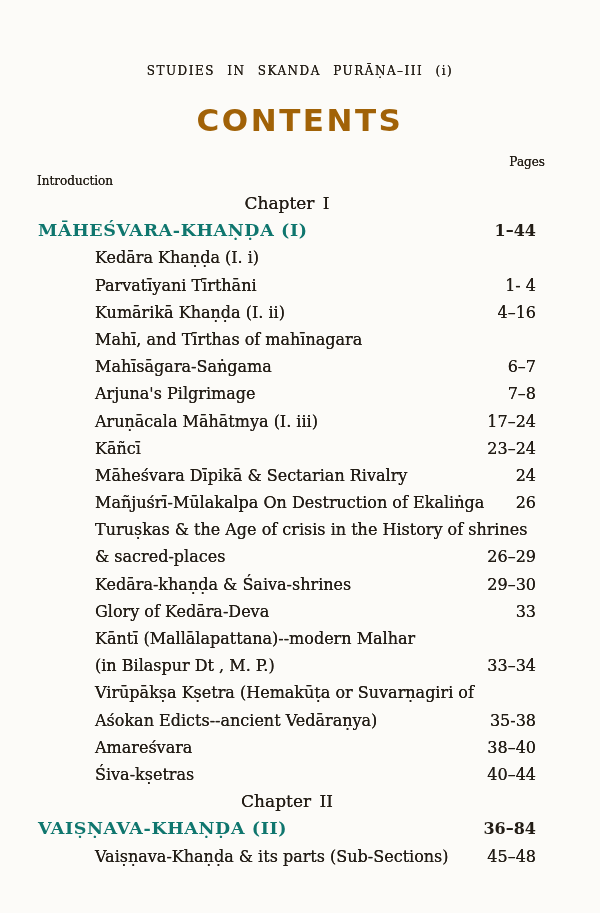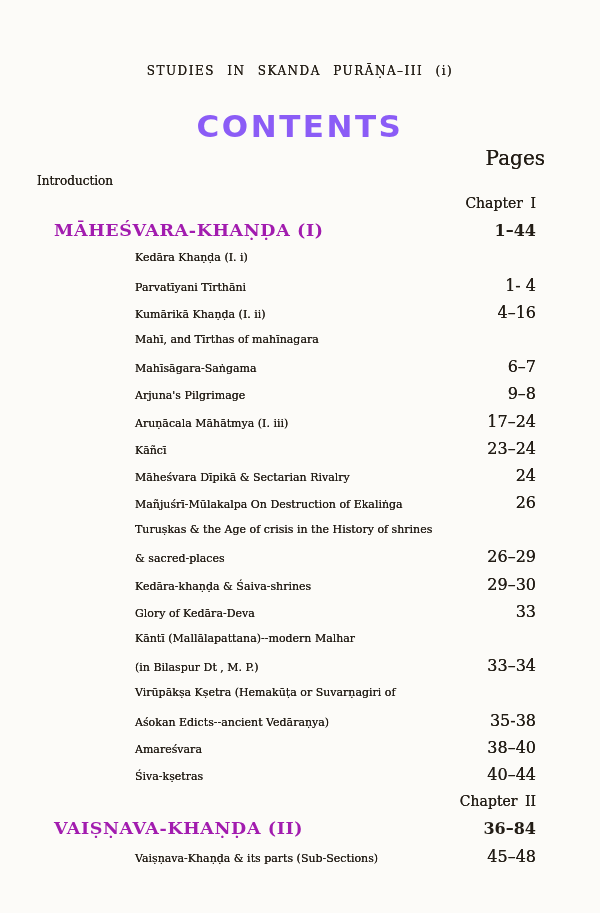--- a/index.html
+++ b/index.html
@@ -24,35 +24,35 @@
     width: 100%;
     text-align: center;
     font-size: 12px;
     letter-spacing: 1.5px;
     word-spacing: 7px;
     color: #241e16;
     text-shadow: 0 0 0.4px currentColor;
   }
   .contents-title {
     position: absolute;
-    top: 108px;
+    top: 102px;
     left: 0;
     width: 100%;
     text-align: center;
     font-family: "DejaVu Sans", "Liberation Sans", sans-serif;
     font-weight: bold;
     font-size: 31px;
     letter-spacing: 2.5px;
-    color: #8b5cf6;
+    color: #a16207;
   }
   .pages-label {
     position: absolute;
-    top: 146px;
+    top: 155px;
     right: 55px;
-    font-size: 20px;
+    font-size: 12px;
     text-shadow: 0 0 0.4px currentColor;
   }
   .introduction-row {
     position: absolute;
     top: 174px;
     left: 37px;
     font-size: 12px;
     text-shadow: 0 0 0.3px currentColor;
   }
   .toc {
@@ -65,43 +65,41 @@
     display: flex;
     justify-content: space-between;
     align-items: baseline;
     height: 27.2px;
     line-height: 27.2px;
     white-space: nowrap;
   }
   .chapter-heading {
     height: 27.2px;
     line-height: 27.2px;
-    text-align: right;
-    font-size: 14px;
+    text-align: center;
+    font-size: 17px;
     word-spacing: 3px;
     text-shadow: 0 0 0.3px currentColor;
   }
   .section-row .label {
     font-size: 17.5px;
     letter-spacing: 0.6px;
     font-weight: 600;
-    color: #a21caf;
-    margin-left: 16px;
+    color: #0f766e;
   }
   .section-row .pages {
     font-size: 16px;
     font-weight: 600;
   }
   .entry-row {
     padding-left: 57px;
   }
   .entry-row .label {
-    font-size: 11px;
-    text-shadow: 0 0 0.3px currentColor;
-    margin-left: 40px;
+    font-size: 16px;
+    text-shadow: 0 0 0.3px currentColor;
   }
   .entry-row .pages {
     font-size: 16px;
     text-shadow: 0 0 0.3px currentColor;
   }
 </style>
 </head>
 <body>
 
 <div class="page">
@@ -132,21 +130,21 @@
       </div>
       <div class="row entry-row">
         <span class="label">Mahī, and Tīrthas of mahīnagara</span>
       </div>
       <div class="row entry-row">
         <span class="label">Mahīsāgara-Saṅgama</span>
         <span class="pages">6–7</span>
       </div>
       <div class="row entry-row">
         <span class="label">Arjuna's Pilgrimage</span>
-        <span class="pages">9–8</span>
+        <span class="pages">7–8</span>
       </div>
       <div class="row entry-row">
         <span class="label">Aruṇācala Māhātmya (I. iii)</span>
         <span class="pages">17–24</span>
       </div>
       <div class="row entry-row">
         <span class="label">Kāñcī</span>
         <span class="pages">23–24</span>
       </div>
       <div class="row entry-row">

